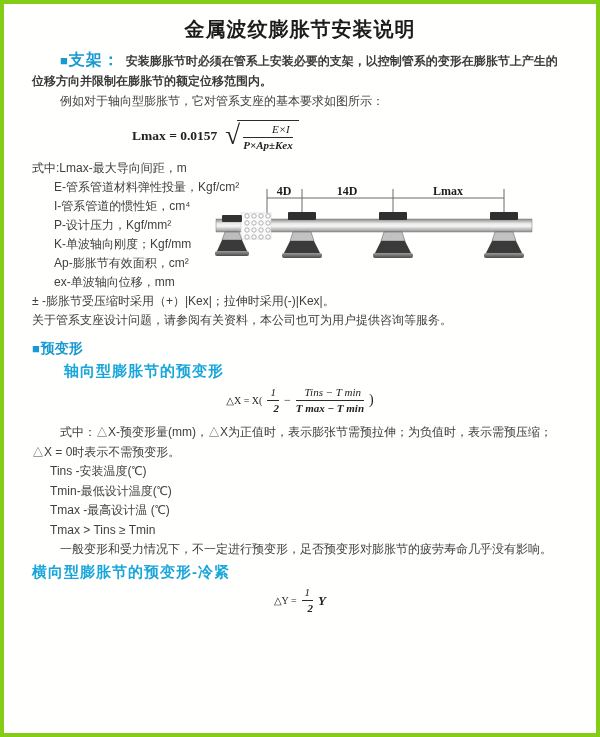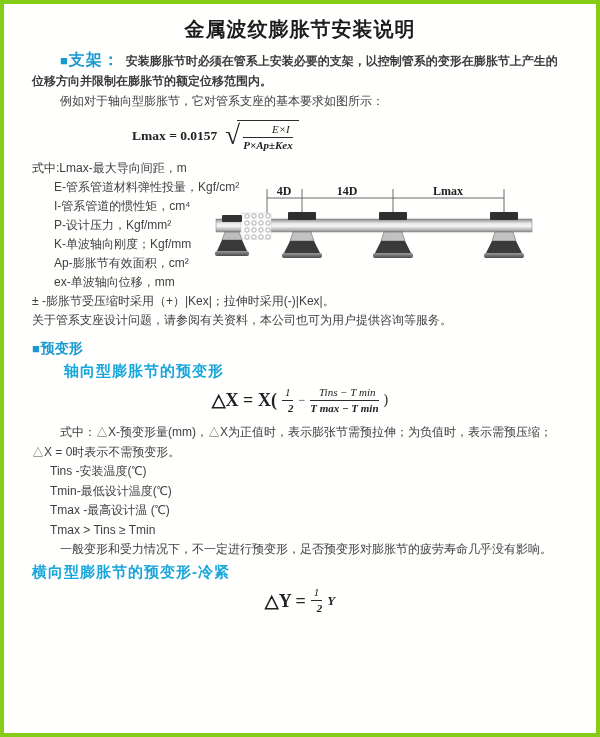--- a/index.html
+++ b/index.html
@@ -24,21 +24,21 @@
   .formula{font-family:"Liberation Serif",serif;color:#222;}
   .formula1{margin:6px 0 4px 100px;height:38px;display:flex;align-items:center;}
   .f-lhs{font-weight:bold;font-size:13.5px;margin-right:8px;}
   .sqrt{display:inline-flex;align-items:flex-start;}
   .sqrt-sym{font-size:27px;line-height:30px;font-weight:bold;}
   .sqrt-body{border-top:1.6px solid #2b2b2b;margin-left:-3px;padding:2px 6px 0 6px;}
   .frac{display:inline-flex;flex-direction:column;text-align:right;font-style:italic;font-size:11px;line-height:13px;vertical-align:middle;}
   .frac .num{border-bottom:1px solid #2b2b2b;padding:0 3px 1px 3px;}
   .frac .den{padding-top:1px;font-weight:bold;}
   .formula2,.formula3{display:flex;justify-content:center;align-items:center;gap:5px;margin:2px 0 6px 0;height:34px;}
-  .f-lhs2{font-weight:bold;font-size:18px;}
+  .f-lhs2{font-weight:normal;font-size:10px;}
   .f-op{font-size:12px;}
   .f-paren{font-size:14px;}
   .f-rhs{font-weight:bold;font-size:13px;font-style:italic;}
   
   .defs-wrap{position:relative;margin-top:2px;}
   .def-where{line-height:19px;}
   .def-item{line-height:19px;padding-left:22px;}
   .def-pm{line-height:19px;}
   .def-closing{line-height:19px;}
   .diagram{position:absolute;top:26px;right:14px;width:340px;height:92px;}

